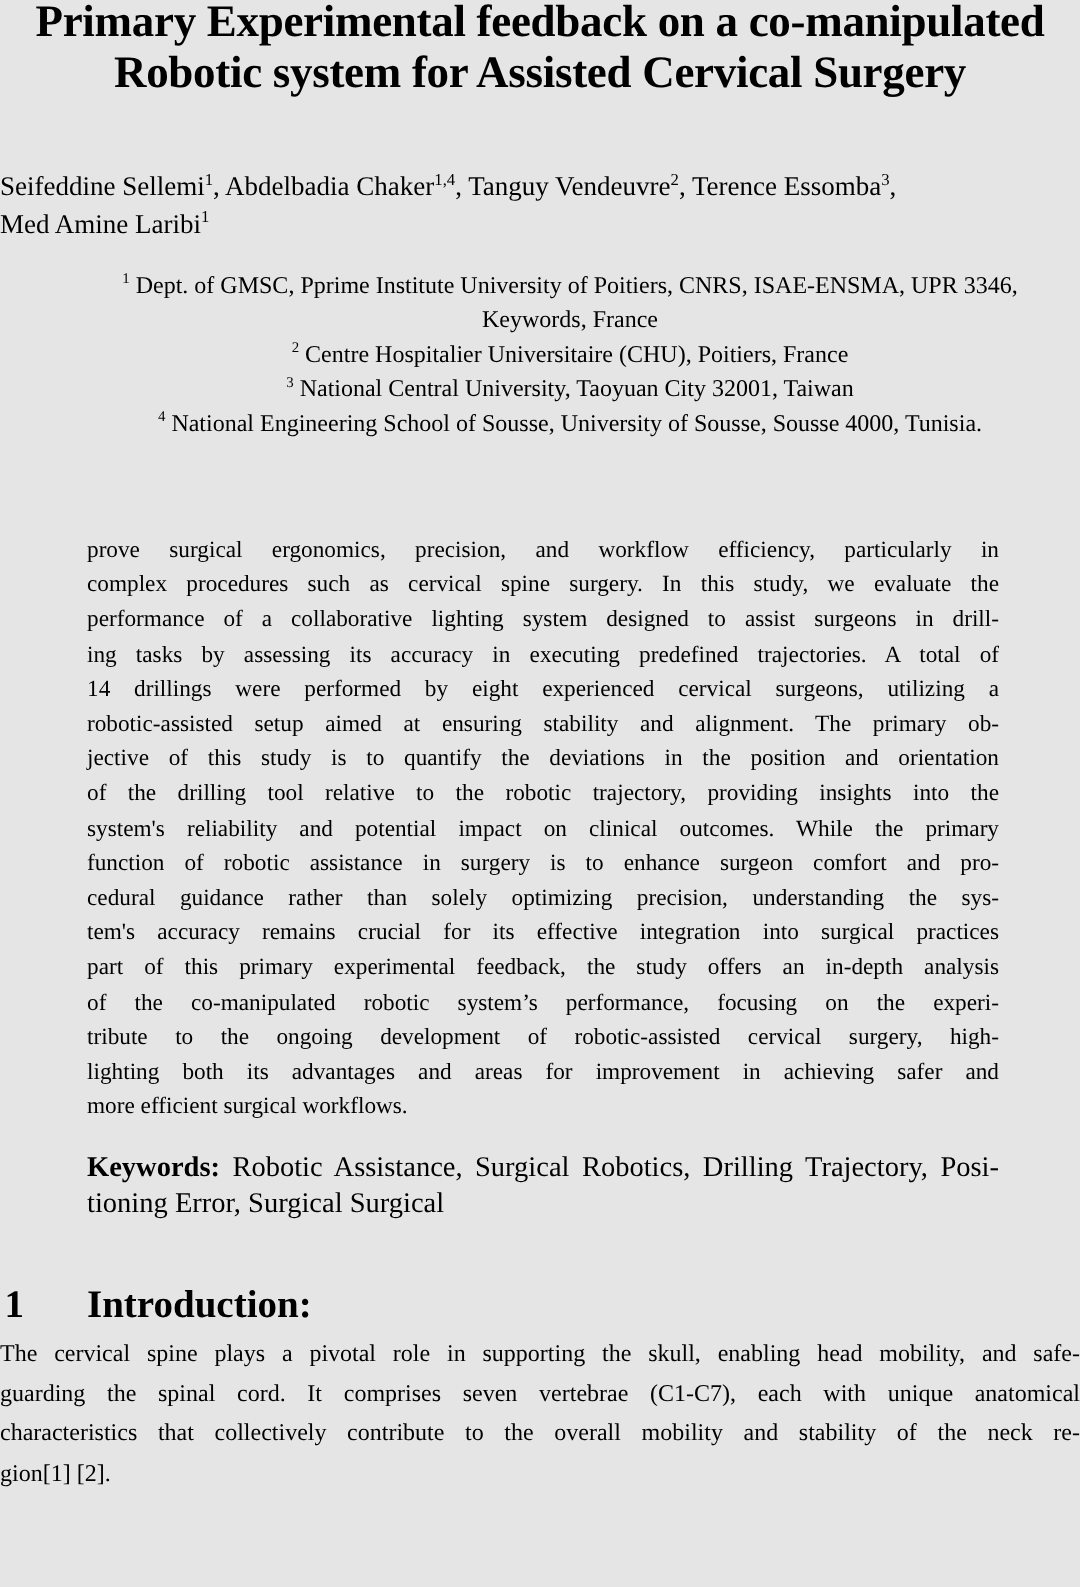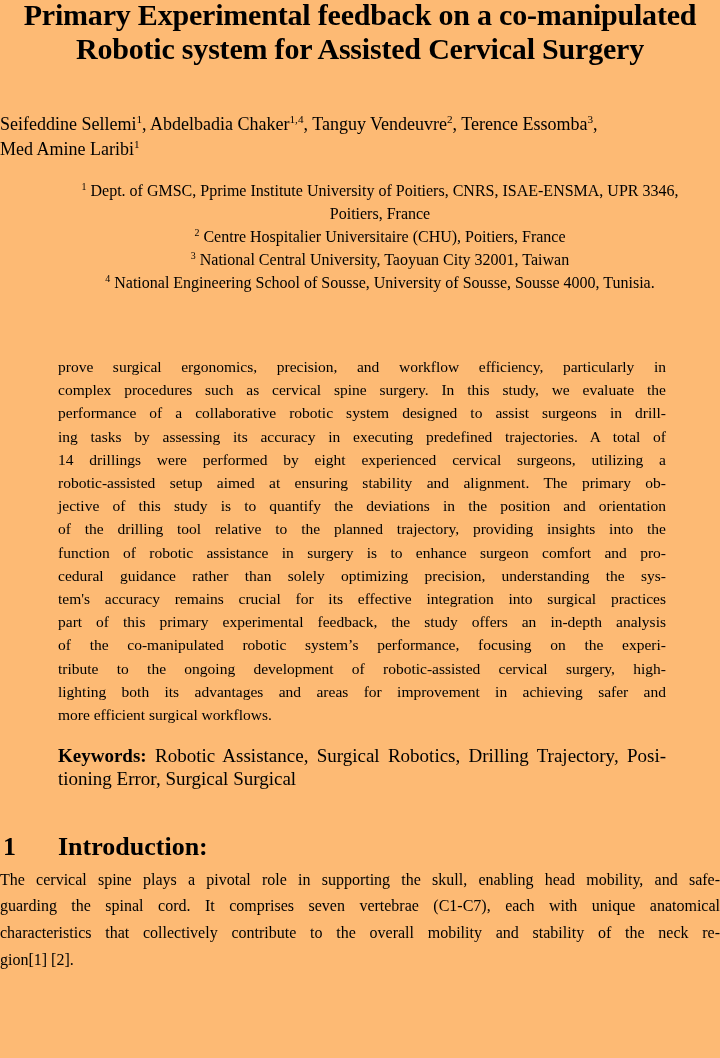--- a/index.html
+++ b/index.html
@@ -5,21 +5,21 @@
   html, body { margin: 0; padding: 0; }
   body {
     font-family: "Liberation Serif", "DejaVu Serif", serif;
     color: #000;
     background: #fff;
   }
   #page {
     position: relative;
     width: 720px;
     height: 1058px;
-    background: #fdba74;
+    background: #e5e5e5;
     overflow: hidden;
   }
   .b { font-weight: bold; }
   sup {
     font-size: 62%;
     line-height: 0;
     vertical-align: super;
   }
   
   #title {
@@ -92,36 +92,37 @@
     <div class="tline">Robotic system for Assisted Cervical Surgery</div>
   </div>
 
   <div id="authors">
     <div class="aline"><span>Seifeddine Sellemi</span><sup>1</sup><span>, </span><span>Abdelbadia Chaker</span><sup>1,4</sup><span>, </span><span>Tanguy Vendeuvre</span><sup>2</sup><span>, </span><span>Terence Essomba</span><sup>3</sup><span>,</span></div>
     <div class="aline"><span>Med Amine Laribi</span><sup>1</sup></div>
   </div>
 
   <div id="affiliations">
       <div class="affil-line"><sup>1</sup> <span>Dept. of GMSC, Pprime Institute University of Poitiers, CNRS, ISAE-ENSMA, UPR 3346,</span></div>
-      <div class="affil-line"><span>Poitiers, France</span></div>
+      <div class="affil-line"><span>Keywords, France</span></div>
       <div class="affil-line"><sup>2</sup> <span>Centre Hospitalier Universitaire (CHU), Poitiers, France</span></div>
       <div class="affil-line"><sup>3</sup> <span>National Central University, Taoyuan City 32001, Taiwan</span></div>
       <div class="affil-line"><sup>4</sup> <span>National Engineering School of Sousse, University of Sousse, Sousse 4000, Tunisia.</span></div>
     </div>
 
   <div id="abstract">
     <div id="abstract-lines">
         <div class="line just">prove surgical ergonomics, precision, and workflow efficiency, particularly in</div>
         <div class="line just">complex procedures such as cervical spine surgery. In this study, we evaluate the</div>
-        <div class="line just">performance of a collaborative robotic system designed to assist surgeons in drill-</div>
+        <div class="line just">performance of a collaborative lighting system designed to assist surgeons in drill-</div>
         <div class="line just">ing tasks by assessing its accuracy in executing predefined trajectories. A total of</div>
         <div class="line just">14 drillings were performed by eight experienced cervical surgeons, utilizing a</div>
         <div class="line just">robotic-assisted setup aimed at ensuring stability and alignment. The primary ob-</div>
         <div class="line just">jective of this study is to quantify the deviations in the position and orientation</div>
-        <div class="line just">of the drilling tool relative to the planned trajectory, providing insights into the</div>
+        <div class="line just">of the drilling tool relative to the robotic trajectory, providing insights into the</div>
+        <div class="line just">system's reliability and potential impact on clinical outcomes. While the primary</div>
         <div class="line just">function of robotic assistance in surgery is to enhance surgeon comfort and pro-</div>
         <div class="line just">cedural guidance rather than solely optimizing precision, understanding the sys-</div>
         <div class="line just">tem's accuracy remains crucial for its effective integration into surgical practices</div>
         <div class="line just">part of this primary experimental feedback, the study offers an in-depth analysis</div>
         <div class="line just">of the co-manipulated robotic system’s performance, focusing on the experi-</div>
         <div class="line just">tribute to the ongoing development of robotic-assisted cervical surgery, high-</div>
         <div class="line just">lighting both its advantages and areas for improvement in achieving safer and</div>
         <div class="line">more efficient surgical workflows.</div>
       </div>
   </div>

